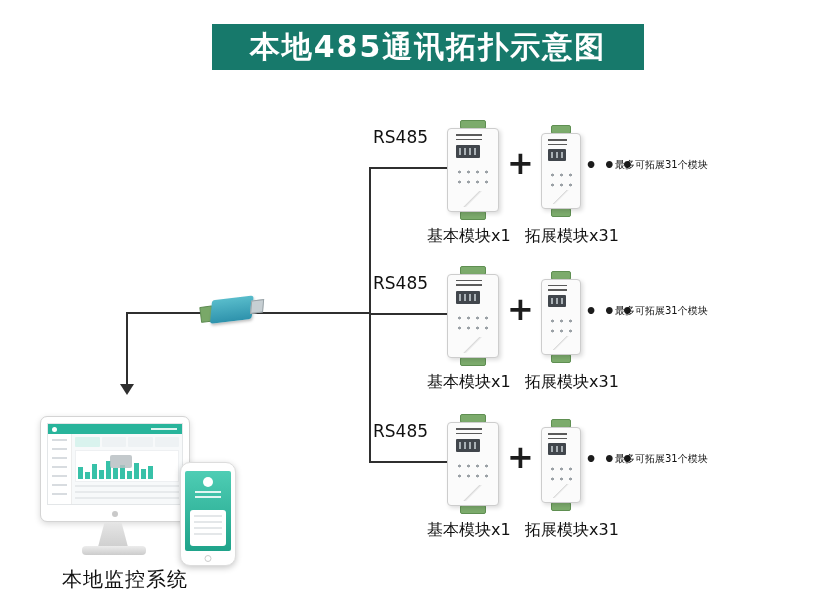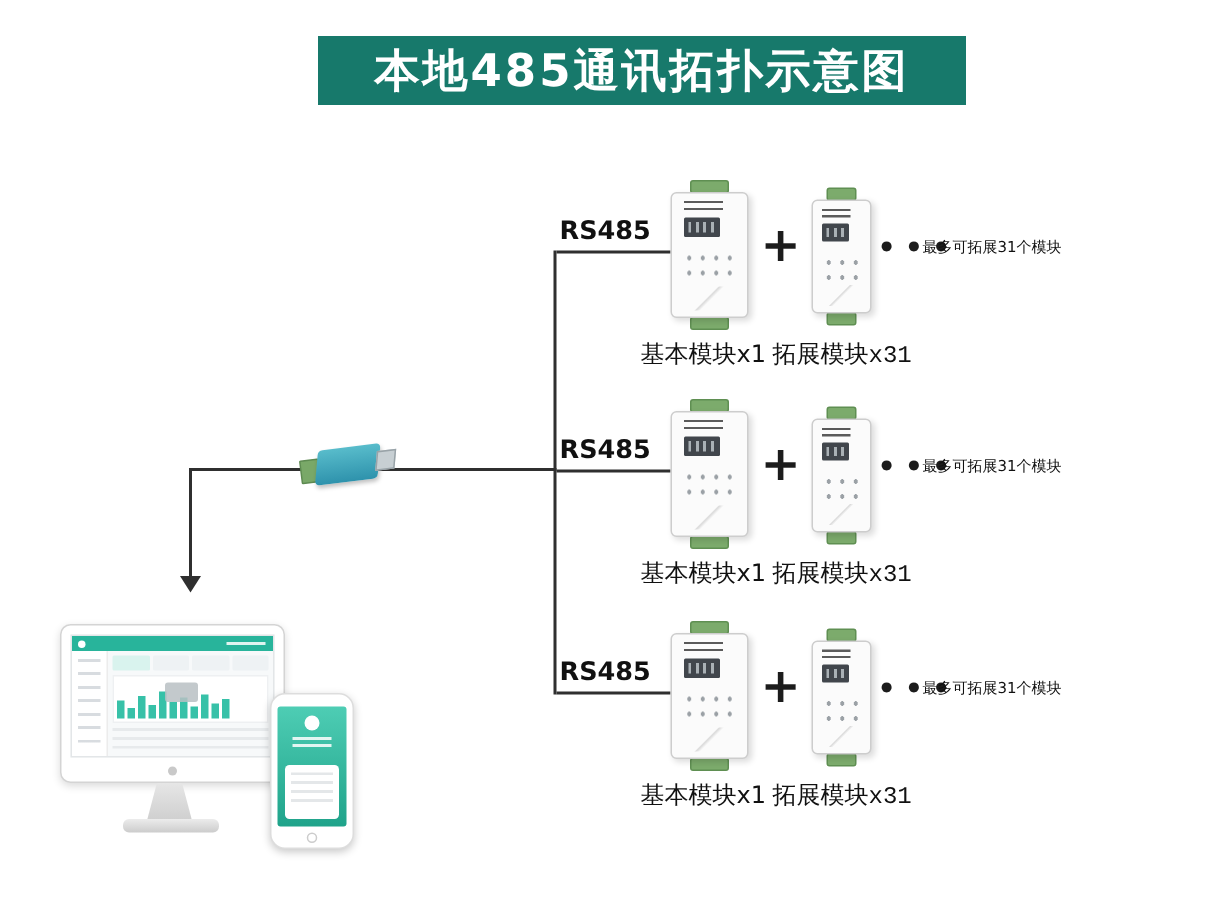--- a/index.html
+++ b/index.html
@@ -24,27 +24,27 @@
   
   .converter { position:absolute; left:200px; top:292px; width:66px; height:38px; transform:rotate(-7deg); z-index:4; }
   .cv-terminal { position:absolute; left:0; top:11px; width:13px; height:16px; background:#79a868; border:1px solid #5d8a51; border-radius:1px; }
   .cv-body { position:absolute; left:11px; top:6px; width:42px; height:23px; background:linear-gradient(180deg,#58bccb,#2e92ac);
     border-radius:3px; transform:skewX(-12deg); box-shadow:1px 2px 3px rgba(0,0,0,.25); }
   .cv-usb { position:absolute; left:51px; top:11px; width:13px; height:13px; background:#c7cfd3; border:1px solid #99a3a8; transform:skewX(-12deg); }
 
   
   .branch { position:absolute; left:371px; width:444px; height:145px; }
   .bus-line  { left:0; top:47px; width:76px; height:2px; }
-  .bus-label { position:absolute; left:2px; top:24px; font-size:17px;font-weight:bold; }
+  .bus-label { position:absolute; left:2px; top:7px; font-size:17px; }
   .plus { position:absolute; left:136px; top:24px; font-size:32px; font-weight:700; color:#1c1c1c; }
   .dots { position:absolute; left:214px; top:34px; font-size:19px; font-weight:700; letter-spacing:6px; color:#1c1c1c; }
   .max-label { position:absolute; left:244px; top:38px; font-size:10px; }
   .cap { position:absolute; top:106px; font-size:16px; }
   .cap-basic { left:56px; }
-  .cap-exp   { left:144px;font-family:Liberation Mono, monospace; }
+  .cap-exp   { left:154px; }
 
   
   .module { position:absolute; }
   .module .tab { position:absolute; left:50%; transform:translateX(-50%); height:9px;
     background:#7cab6c; border:1px solid #5f8f52; border-radius:2px; z-index:0; }
   .module .tab.t { top:0; } .module .tab.b { bottom:0; }
   .module .mbody { position:absolute; left:0; right:0; top:8px; bottom:8px; z-index:1;
     background:#fbfbfb; border:1px solid #cdcdcd; border-radius:4px; box-shadow:2px 2px 4px rgba(0,0,0,.14); }
   .module .brand { position:absolute; top:5px; height:6px;
     background:repeating-linear-gradient(to bottom,#5a5a5a 0 1.5px,transparent 1.5px 4.5px); }
@@ -262,14 +262,15 @@
 
   <div class="phone">
     <div class="p-screen">
       <div class="p-avatar"></div>
       <div class="p-head-lines"></div>
       <div class="p-card"></div>
     </div>
     <div class="p-home"></div>
   </div>
 
+  <div class="monitor-label">本地监控系统</div>
 
 </div>
 
 </body></html>

